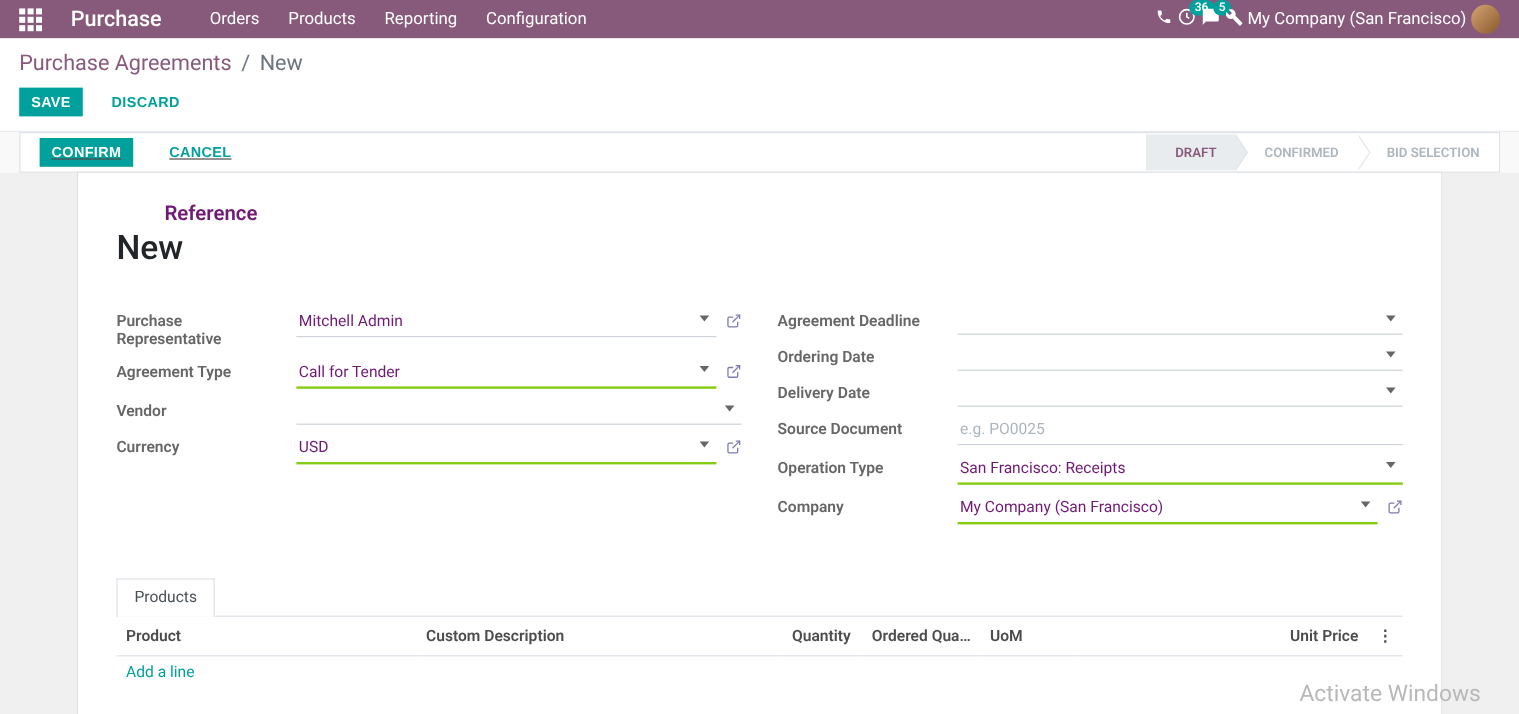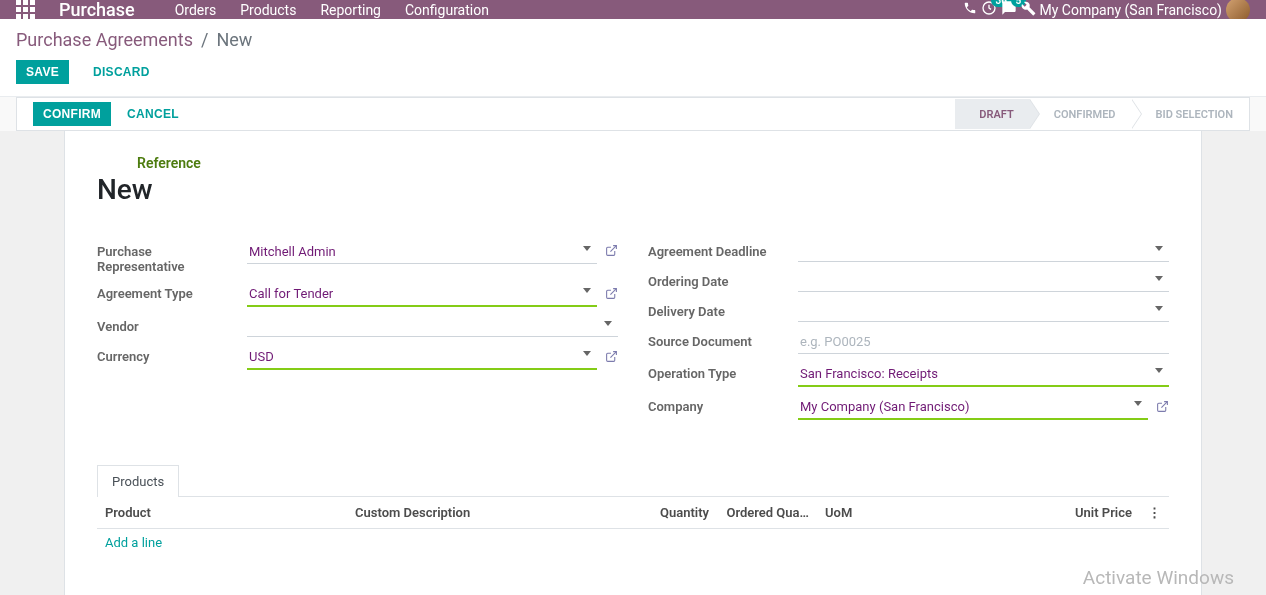--- a/index.html
+++ b/index.html
@@ -8,21 +8,21 @@
     font-size: 13px;
     color: #4c4c4c;
     background: #f9f9f9;
     width: 1266px;
     overflow: hidden;
   }
 
   
   .navbar {
     background: #875a7b;
-    height: 19px;
+    height: 32px;
     display: flex;
     align-items: center;
     padding: 0 16px;
     color: #fff;
   }
   .apps-grid { display: grid; grid-template-columns: repeat(3,5px); grid-template-rows: repeat(3,5px); gap:2px; margin-right: 24px; cursor:pointer; }
   .apps-grid span { background:#fff; width:5px; height:5px; }
   .brand { font-size: 18px; font-weight: 500; margin-right: 40px; }
   .nav-menu { display: flex; gap: 24px; font-size: 14px; }
   .nav-menu span { cursor: pointer; }
@@ -37,33 +37,33 @@
   .breadcrumb .link { color:#875a7b; cursor:pointer; }
   .breadcrumb .sep { color:#6c757d; }
   .breadcrumb .current { color:#6c757d; }
   .btn-row { display:flex; align-items:flex-start; gap:14px; padding: 10px 0 12px 0; }
   .btn { border:none; padding:5px 10px; font-size:12px; font-weight:600; cursor:pointer; text-transform:uppercase; letter-spacing:0.3px; }
   .btn-primary { background:#00a09d; color:#fff; }
   .btn-link { background:transparent; color:#00a09d; }
 
   
   .status-wrap { background:#fff; border:1px solid #dee2e6; display:flex; align-items:center; }
-  .status-left { display:flex; gap:6px; padding:4px 16px; }
+  .status-left { display:flex; gap:20px; padding:4px 16px;text-decoration:underline; }
   .status-steps { margin-left:auto; display:flex; height:30px; }
   .step { background:#fff; color:#adb5bd; font-size:11px; font-weight:600; display:flex; align-items:center; padding:0 16px 0 24px; position:relative; text-transform:uppercase; }
   .step.active { background:#e9ecef; color:#875a7b; }
   .step::after { content:''; position:absolute; right:-9px; top:0; width:0;height:0; border-top:15px solid transparent; border-bottom:15px solid transparent; border-left:10px solid #fff; z-index:2;}
   .step::before { content:''; position:absolute; right:-10px; top:0; width:0;height:0; border-top:15px solid transparent; border-bottom:15px solid transparent; border-left:10px solid #dee2e6; z-index:1;}
   .step.active::after{ border-left-color:#e9ecef;}
   .step:last-child::after, .step:last-child::before { display:none; }
 
   
   .sheet-bg { background:#f0f0f0; padding:0 0 40px 0; display:flex; justify-content:center; }
   .sheet { background:#fff; width: 1138px; border:1px solid #dee2e6; padding: 24px 32px; min-height:430px; margin-top:-1px; }
-  .ref-label { color:#4d7c0f; font-size:14px; font-weight:600;padding-left:40px; }
+  .ref-label { color:#701a75; font-size:17px; font-weight:600;padding-left:40px; }
   .title { font-size:28px; font-weight:500; color:#212529; margin-top:2px; margin-bottom:30px; }
 
   
   .form-cols { display:flex; gap:30px; margin-bottom:40px; }
   .col { flex:1; }
   table.fields { width:100%; border-collapse:collapse; }
   table.fields td { padding:4px 0; vertical-align:top; font-size:13px; }
   table.fields td.label { width:150px; color:#666; font-weight:600; padding-right:8px; padding-top:8px;}
   .field-input { position:relative; border-bottom:1px solid #ced4da; padding:4px 26px 4px 2px; color:#701a75; cursor:text; min-height:22px; }
   .field-input.required { border-bottom:2px solid #84cc16; }

